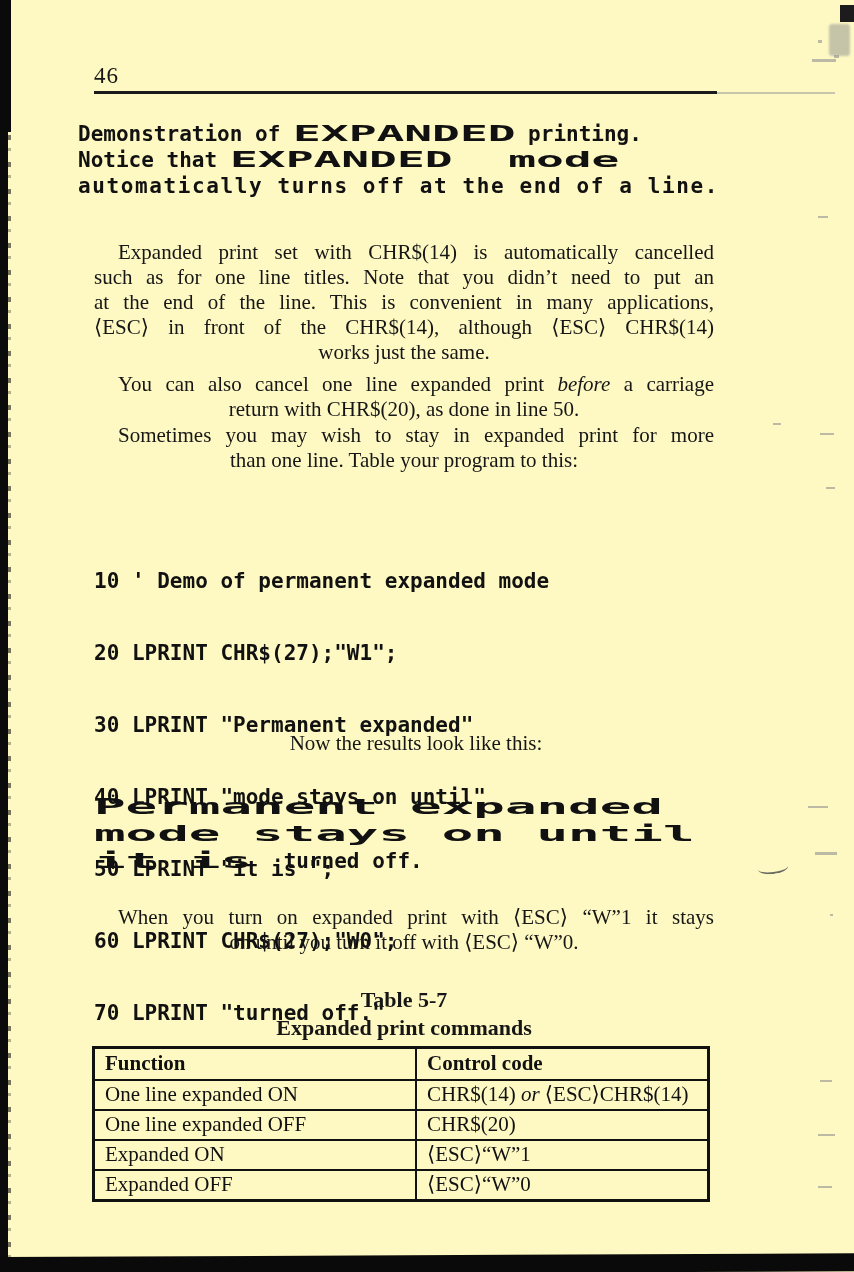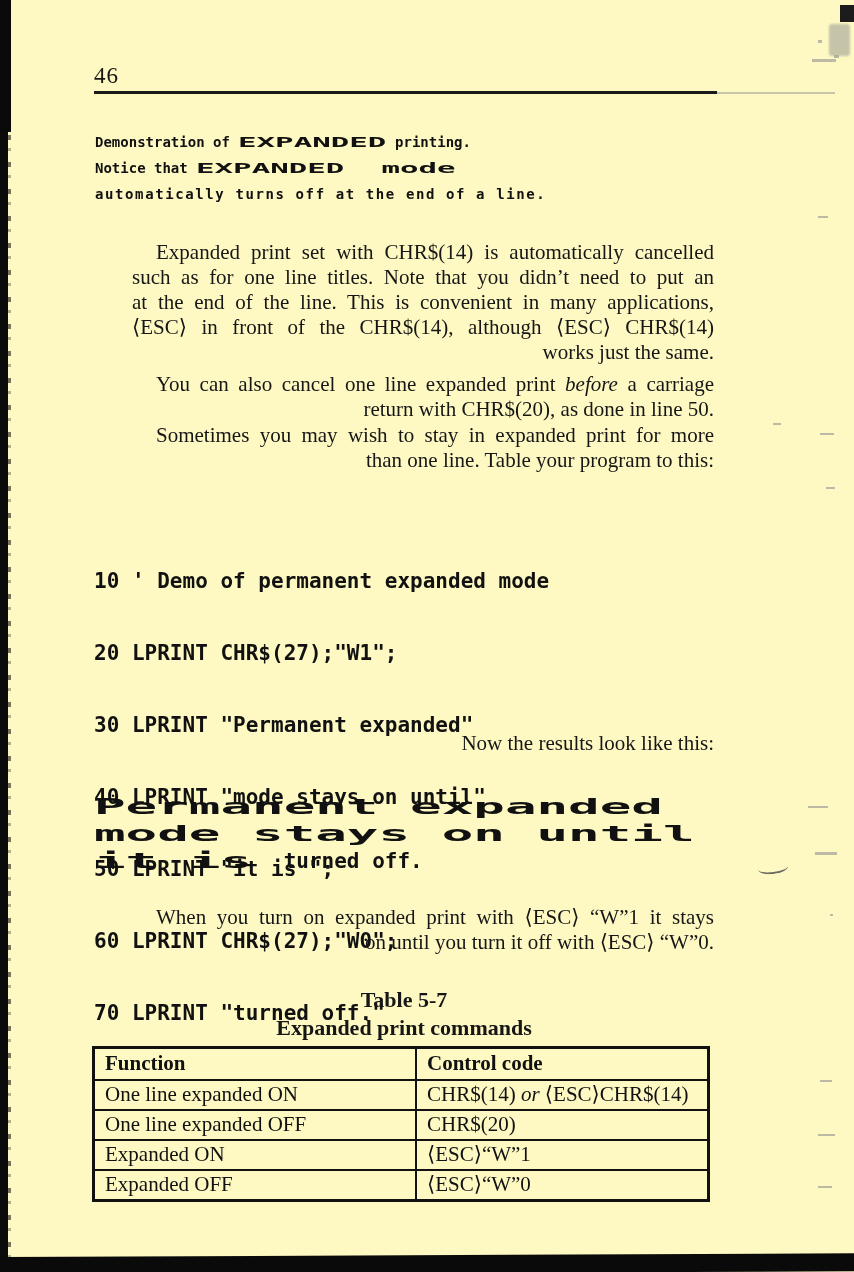--- a/index.html
+++ b/index.html
@@ -19,33 +19,33 @@
   .corner-dark{position:absolute;left:840px;top:5px;width:14px;height:17px;background:#1c1c1c;filter:blur(.5px);}
   .corner-gray{position:absolute;left:829px;top:24px;width:21px;height:32px;background:#8e8e8e;opacity:.5;filter:blur(1.2px);border-radius:3px;}
   .art{position:absolute;background:#909090;opacity:.6;}
   .art-curve{position:absolute;left:758px;top:862px;width:30px;height:10px;border-bottom:2px solid #4a4a4a;border-radius:50%;transform:rotate(-7deg);opacity:.8;}
   
   .pageno{position:absolute;left:94px;top:63px;font-size:23px;letter-spacing:1px;}
   .hrule{position:absolute;left:94px;top:91px;width:623px;height:3px;background:#1a1a1a;}
   .hrule-tail{position:absolute;left:717px;top:92px;width:118px;height:2px;background:#9a9a9a;opacity:.55;}
   
   .dm{font-family:"DejaVu Sans Mono","Liberation Mono",monospace;font-weight:bold;color:#111;}
-  .demo{position:absolute;left:95px;top:121px;font-size:14px;line-height:26px;margin-top:8px;}
+  .demo{position:absolute;left:78px;top:121px;font-size:21px;line-height:26px;}
   .demo-wide{letter-spacing:1.6px;}
   .xw{display:inline-block;transform-origin:0 100%;white-space:pre;}
   .xw-demo{transform:scaleX(2.2);}
   .xw-demo.mr{margin-right:9.6ch;}
   .xw-sample{transform:scaleX(2.5);}
   .xw-sample.mr{margin-right:9ch;}
   .code{position:absolute;left:94px;top:521px;font-size:21px;line-height:24px;white-space:pre;}
   .sample{position:absolute;left:94px;top:794px;font-size:21px;line-height:27px;}
   
   .para{position:absolute;left:94px;width:620px;font-size:21px;line-height:25px;}
-  .jline{text-align:justify;text-align-last:justify;margin-left:38px;}
-  .jlast{text-align:right;}
+  .jline{text-align:justify;text-align-last:justify;}
+  .jlast{text-align:center;}
   .indent{text-indent:24px;}
   .it{font-style:italic;}
   
   .tcap{position:absolute;left:94px;width:620px;text-align:center;font-weight:bold;font-size:22px;}
   table.cmds{
     position:absolute;left:92px;top:1046px;width:618px;
     border-collapse:collapse;font-size:21px;color:#111;
   }
   table.cmds td,table.cmds th{
     border:2.5px solid #111;padding:1px 10px 2px 10px;text-align:left;

